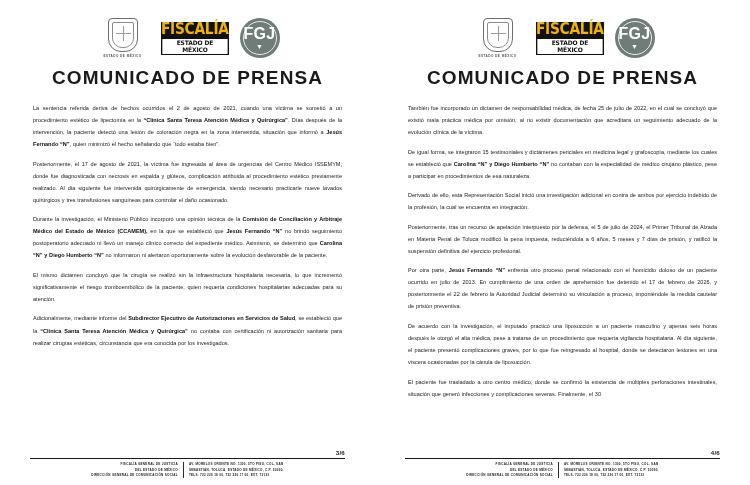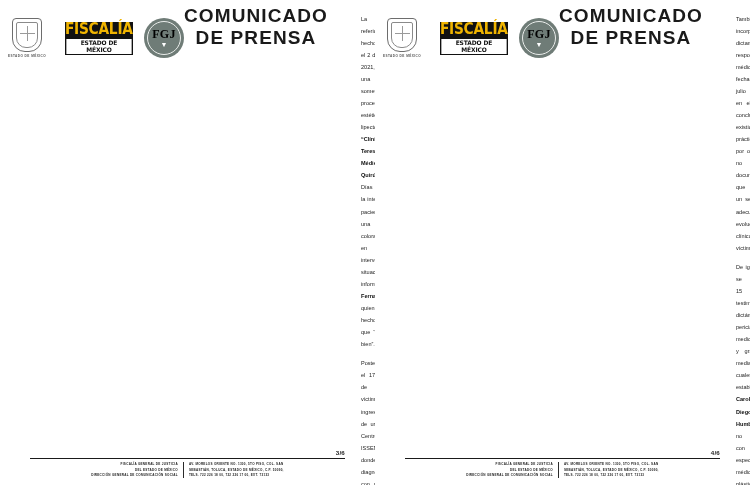--- a/index.html
+++ b/index.html
@@ -13,21 +13,21 @@
     display: flex;
     width: 750px; height: 485px;
     background: #ffffff;
   }
   .page {
     position: relative;
     width: 375px; height: 485px;
     background: #ffffff;
     padding: 0;
     display: flex;
-    flex-direction: row;
+    flex-direction: column;
   }
   
   .logo-row {
     display: flex;
     align-items: center;
     justify-content: center;
     gap: 11px;
     height: 62px;
     padding-top: 14px;
   }
@@ -112,27 +112,27 @@
     position: relative;
   }
   .logo-fgj::after {
     content: "";
     position: absolute;
     left: 3px; top: 3px; right: 3px; bottom: 3px;
     border: 1px solid #e9ecea;
     border-radius: 50%;
   }
   .fgj-text {
-    color: #000000;
-    font-weight: bold;
-    font-size: 12px;
+    color: #ffffff;
+    font-weight: bold;
+    font-size: 16px;
     letter-spacing: 0.3px;
     line-height: 1;
     z-index: 2;
-    font-family: Liberation Serif, serif;
+    font-family: Liberation Sans, sans-serif;
   }
   .fgj-eagle {
     z-index: 2;
     font-size: 7px;
     color: #ffffff;
     line-height: 1;
     margin-top: 1px;
   }
   .doc-title {
     text-align: center;

